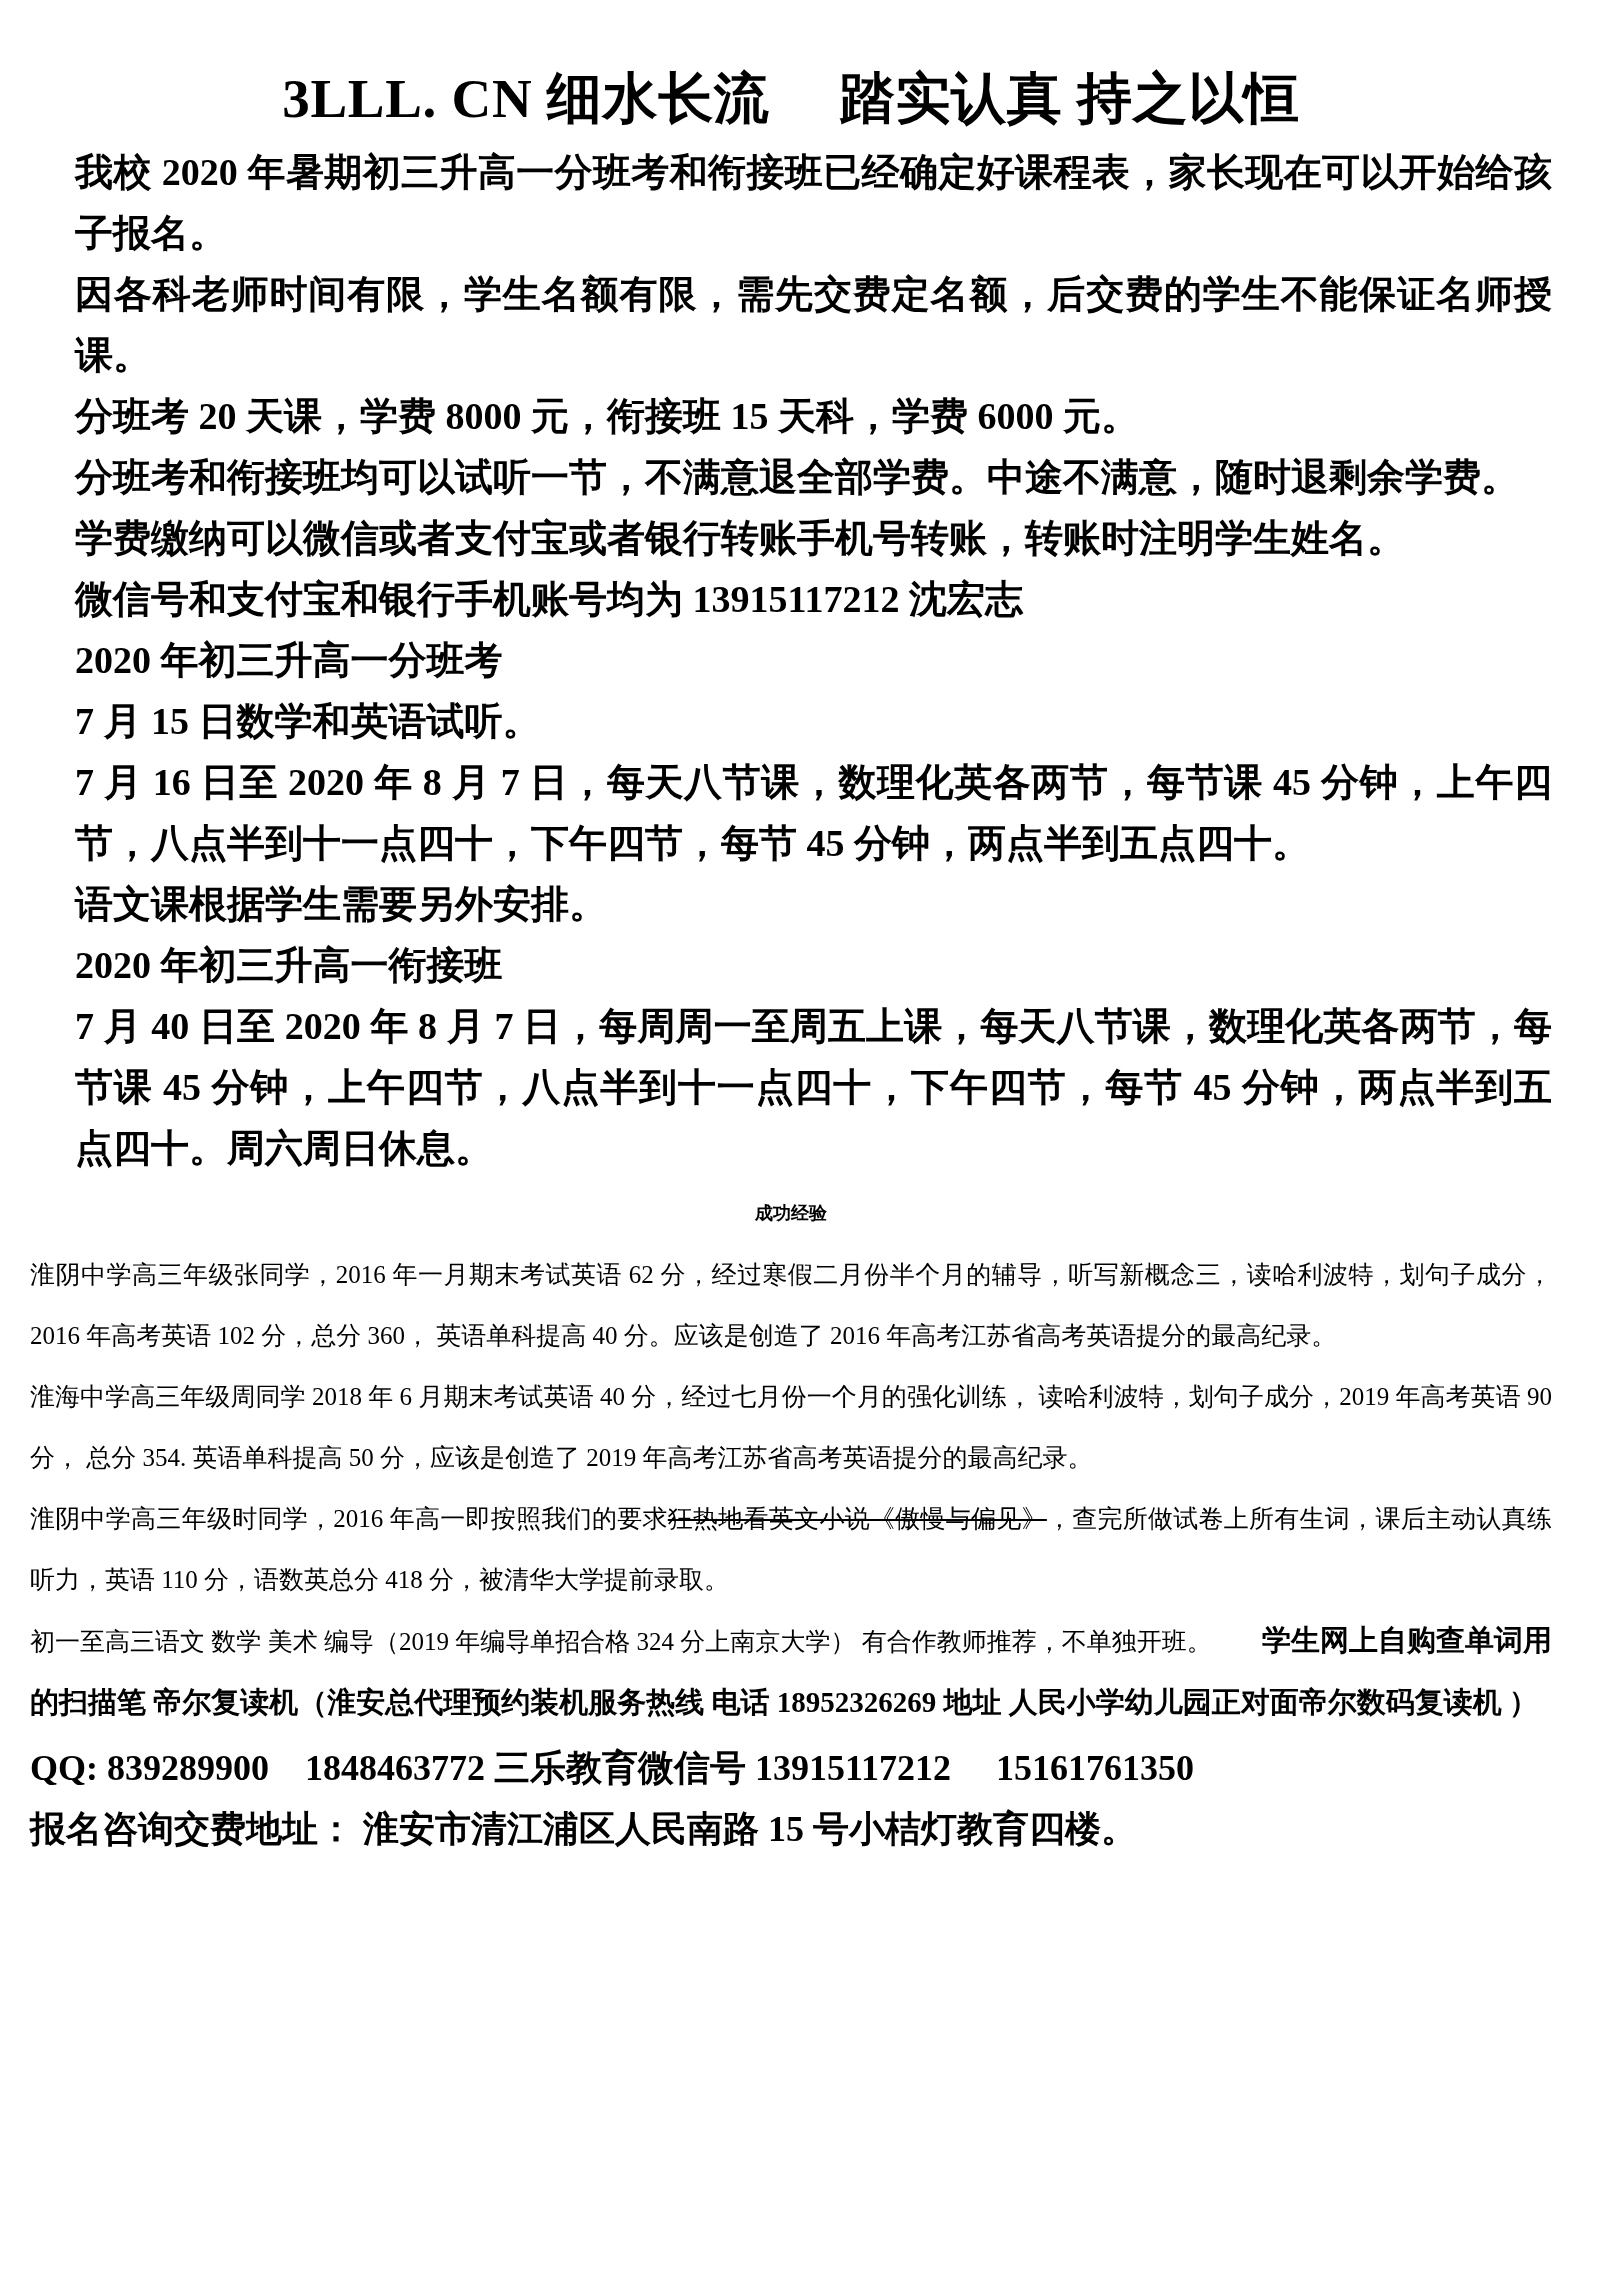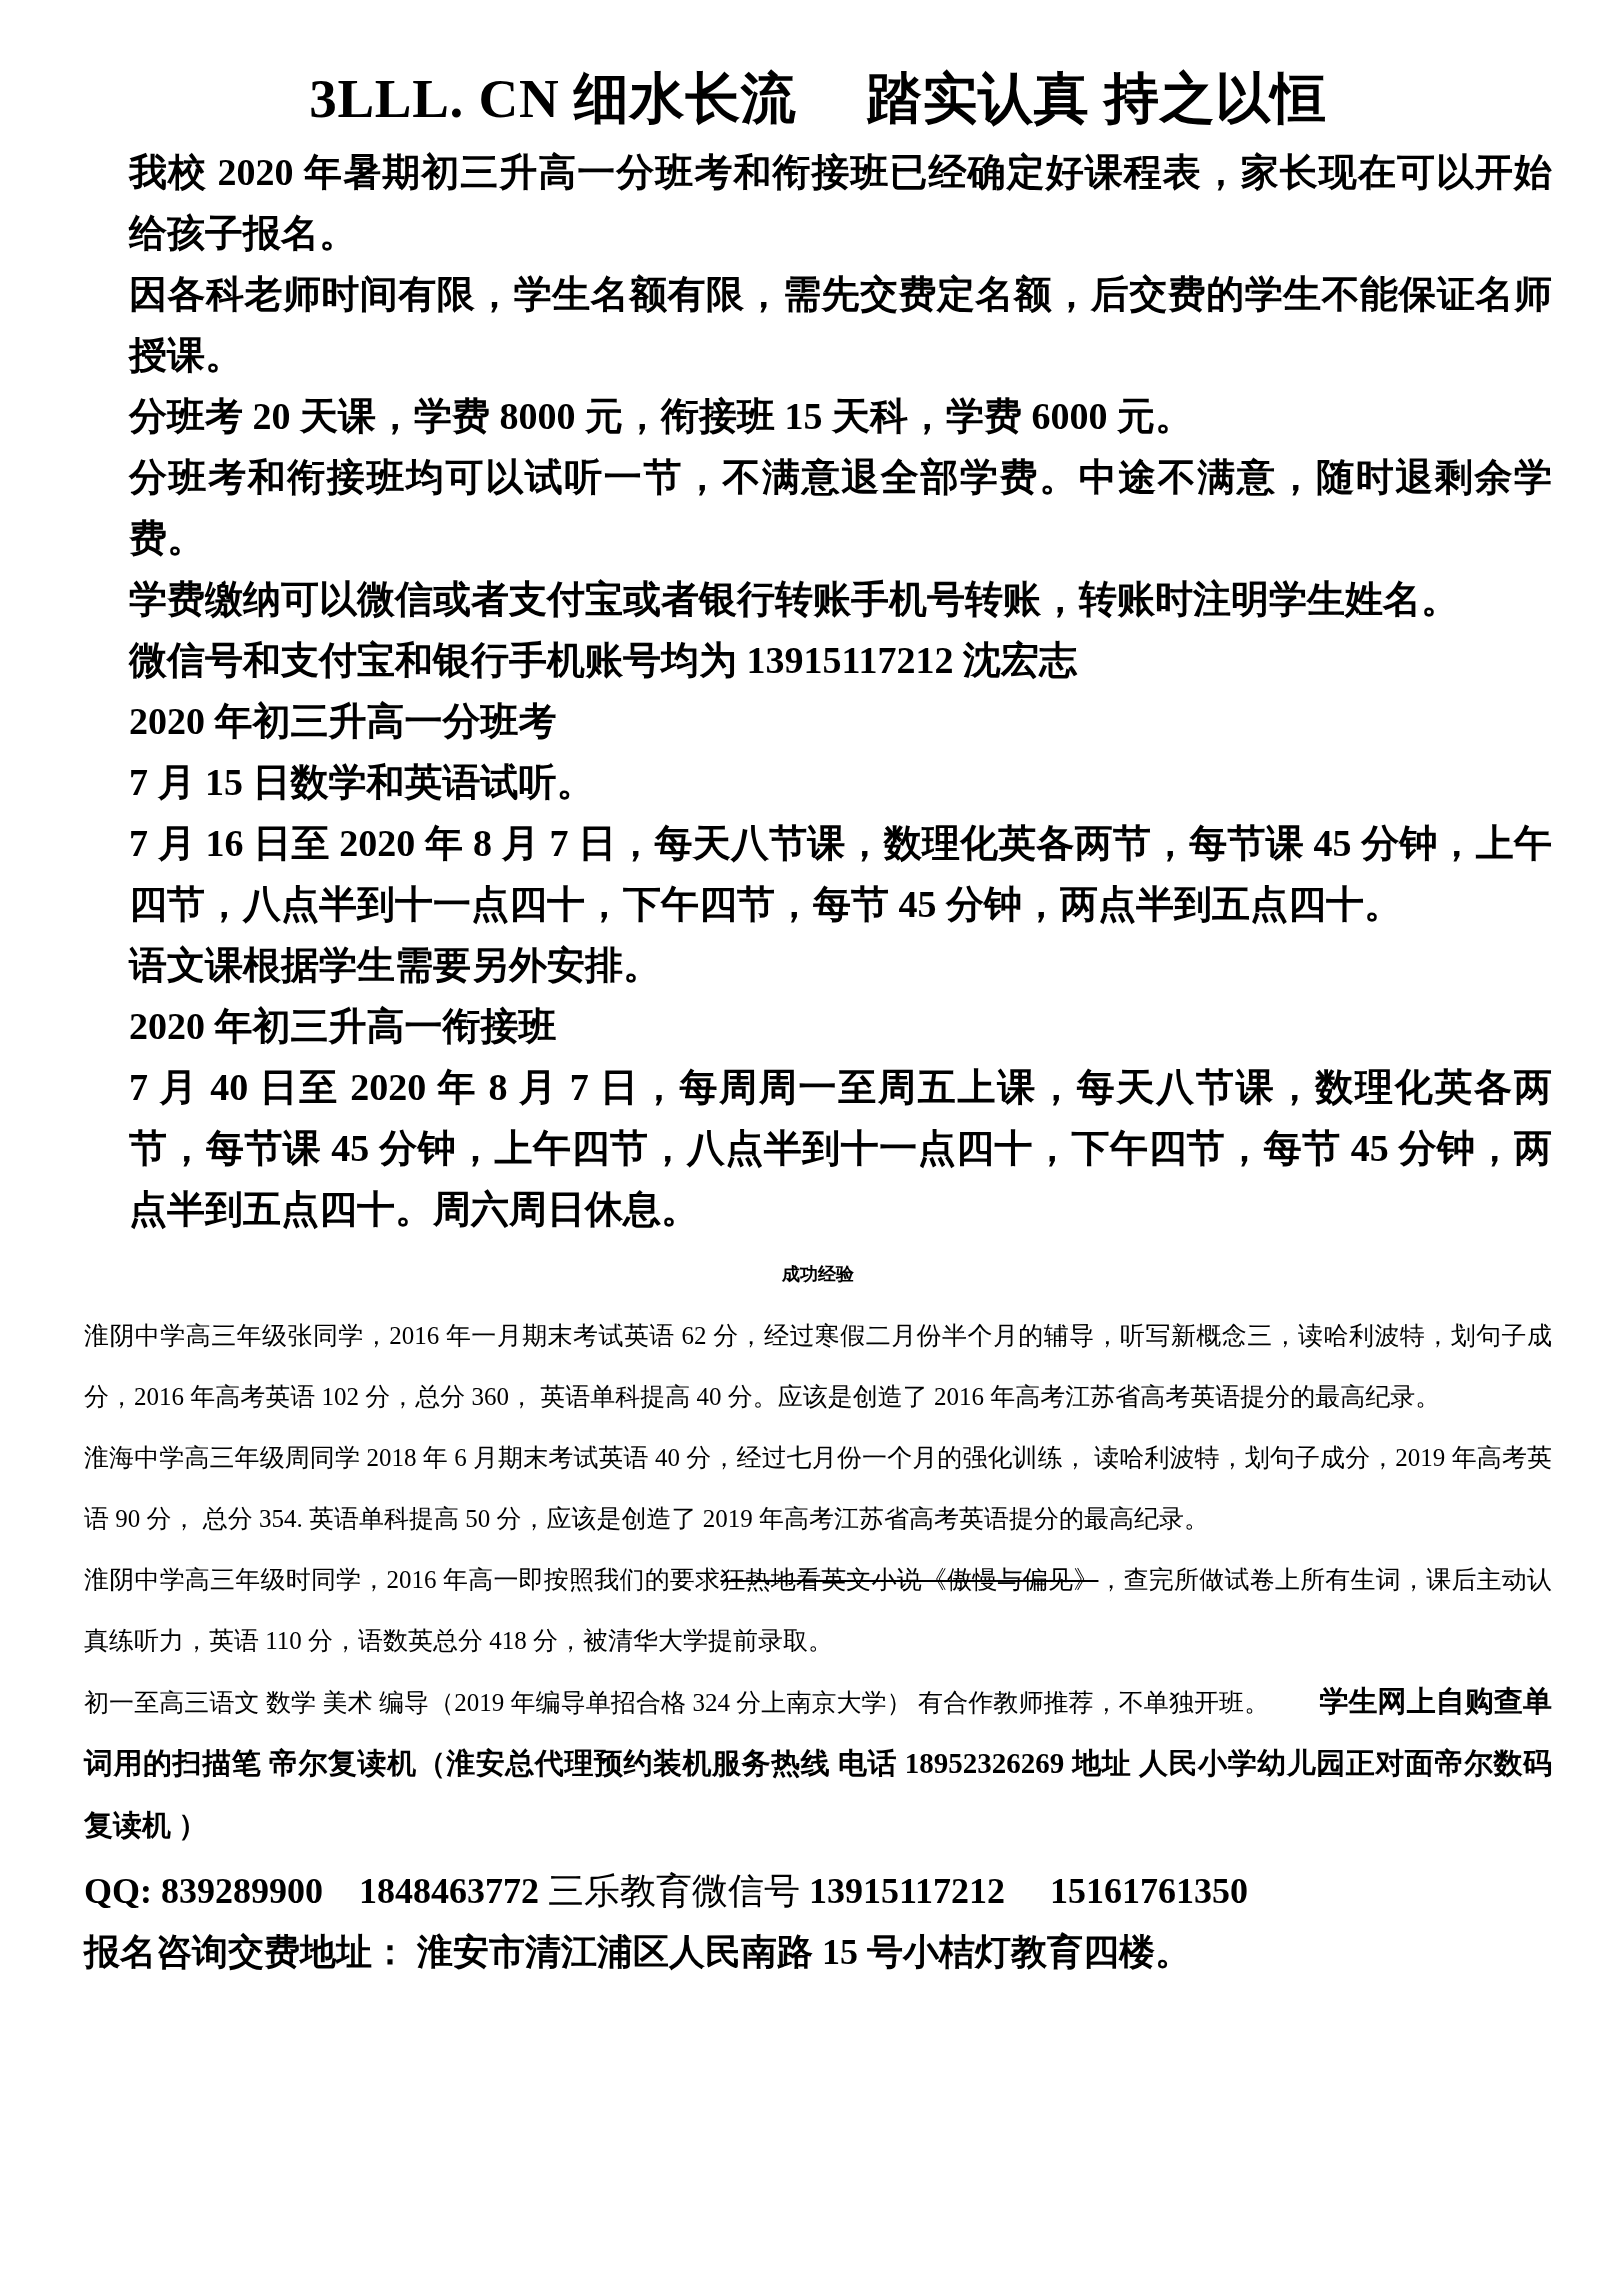--- a/index.html
+++ b/index.html
@@ -3,21 +3,21 @@
 <meta charset="utf-8">
 <style>
   * { margin:0; padding:0; box-sizing:border-box; }
   html, body { background:#ffffff; }
   body {
     width:1621px; height:2295px;
     font-family:"Liberation Serif","DejaVu Serif",serif;
     color:#000000;
     overflow:hidden;
   }
-  .page { padding:64px 69px 0 84px; }
+  .page { padding:64px 69px 0 30px; }
   .title {
     font-size:55px; font-weight:bold; text-align:center;
     line-height:1.28; letter-spacing:0.7px; margin-bottom:7.2px;
     white-space:nowrap;
   }
   .b {
     font-size:38px; font-weight:bold; line-height:61px;
     text-align:justify;
     margin-left:45px;
   }
@@ -32,21 +32,21 @@
     text-align:justify;
     font-family:Liberation Serif, serif;
   }
   .strike { text-decoration:line-through; text-decoration-thickness:2.2px; }
   .run-bold-big { font-weight:bold; font-size:29px; }
   .contact {
     font-size:36px; font-weight:bold; line-height:61px;
     text-align:left;
   }
   .contact-block { margin-top:4.3px; }
-  .rn { font-weight:normal; }
+  .rn { font-weight:bold; }
 </style>
 </head>
 <body>
 
 <div class="page">
 
   <h1 class="title">3LLL. CN 细水长流　 踏实认真 持之以恒</h1>
 
   <p class="b">我校 2020 年暑期初三升高一分班考和衔接班已经确定好课程表，家长现在可以开始给孩子报名。</p>
   <p class="b">因各科老师时间有限，学生名额有限，需先交费定名额，后交费的学生不能保证名师授课。</p>

